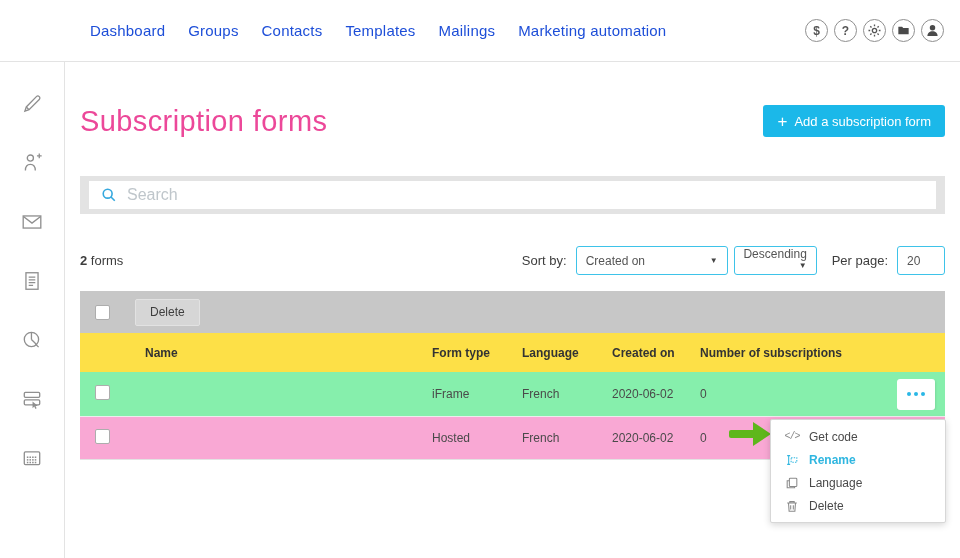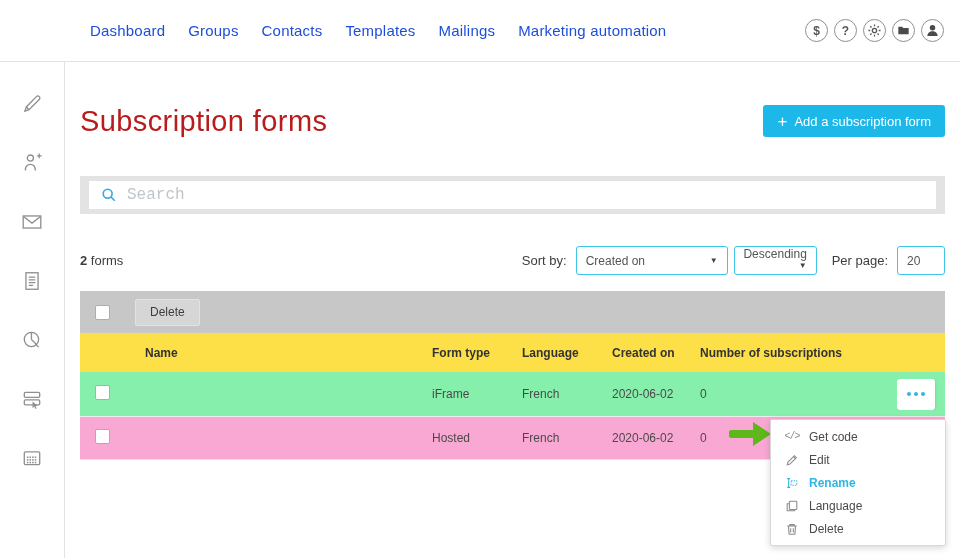--- a/index.html
+++ b/index.html
@@ -20,29 +20,29 @@
   .frame { display:flex; height:496px; }
   .sidebar { width:65px; border-right:1px solid #e3e3e3; display:flex; flex-direction:column;
     align-items:center; padding-top:31px; gap:37px; }
   .side-icon { width:22px; height:22px; cursor:pointer; }
   .side-icon svg { stroke:#8f8f8f; fill:none; stroke-width:1.2; }
 
   .main { flex:1; padding:0 15px; position:relative; }
 
   
   .title-row { margin-top:38px; height:42px; display:flex; align-items:center; }
-  .page-title { font-size:29px; font-weight:400; color:#b91c1c; letter-spacing:.4px; }
+  .page-title { font-size:29px; font-weight:400; color:#ec4899; letter-spacing:.4px; }
   .add-btn { margin-left:auto; height:32px; background:#1bb8e9; color:#fff; border:none;
     border-radius:3px; font-size:13px; padding:0 14px; display:flex; align-items:center; gap:7px;
     cursor:pointer; font-family:inherit; }
   .add-btn .plus { font-size:17px; font-weight:400; line-height:1; }
 
   
   .search-band { margin-top:34px; background:#e3e3e3; padding:5px 9px; height:38px; }
-  .search-inner { background:#fff; height:28px; display:flex; align-items:center; padding:0 12px;font-family:Liberation Mono, monospace; }
+  .search-inner { background:#fff; height:28px; display:flex; align-items:center; padding:0 12px; }
   .search-inner svg { stroke:#35a8de; fill:none; stroke-width:1.8; flex:0 0 auto; }
   .search-input { border:none; outline:none; flex:1; margin-left:10px; font-size:16px;
     color:#666; font-family:inherit; background:transparent; }
   .search-input::placeholder { color:#bfc6cb; }
 
   
   .meta-row { margin-top:32px; height:29px; display:flex; align-items:center; font-size:13px; color:#3d3d3d;text-align:right; }
   .count b { font-weight:bold; }
   .sort-controls { margin-left:auto; display:flex; align-items:center; }
   .sel { height:29px; border:1.5px solid #3ec3e9; border-radius:3px; background:#fff;
@@ -276,29 +276,20 @@
   <polygon points="25,2 43,14 25,26" fill="#5eb71b"></polygon>
 </svg>
 
 <div class="row-menu">
   <div class="menu-item">
     <span class="mi">
         <span class="code-glyph">&lt;/&gt;</span>
       </span>
     <span>Get code</span>
   </div>
-  <div class="menu-item">
-    <span class="mi">
-      <svg width="14" height="14" viewBox="0 0 16 16">
-          <path d="M2.5 13.5l.9-3.2L10.7 3l2.3 2.3-7.4 7.4-3.1.8z"></path>
-          <path d="M9.6 4.1l2.3 2.3"></path>
-        </svg>
-    </span>
-    <span>Edit</span>
-  </div>
   <div class="menu-item hl">
     <span class="mi">
       <svg width="14" height="14" viewBox="0 0 16 16">
           <path d="M2.5 3h3.4M4.2 3v10M2.5 13h3.4"></path>
           <rect x="7" y="5.5" width="6.5" height="5" stroke-dasharray="1.6 1.4"></rect>
         </svg>
     </span>
     <span>Rename</span>
   </div>
   <div class="menu-item">

